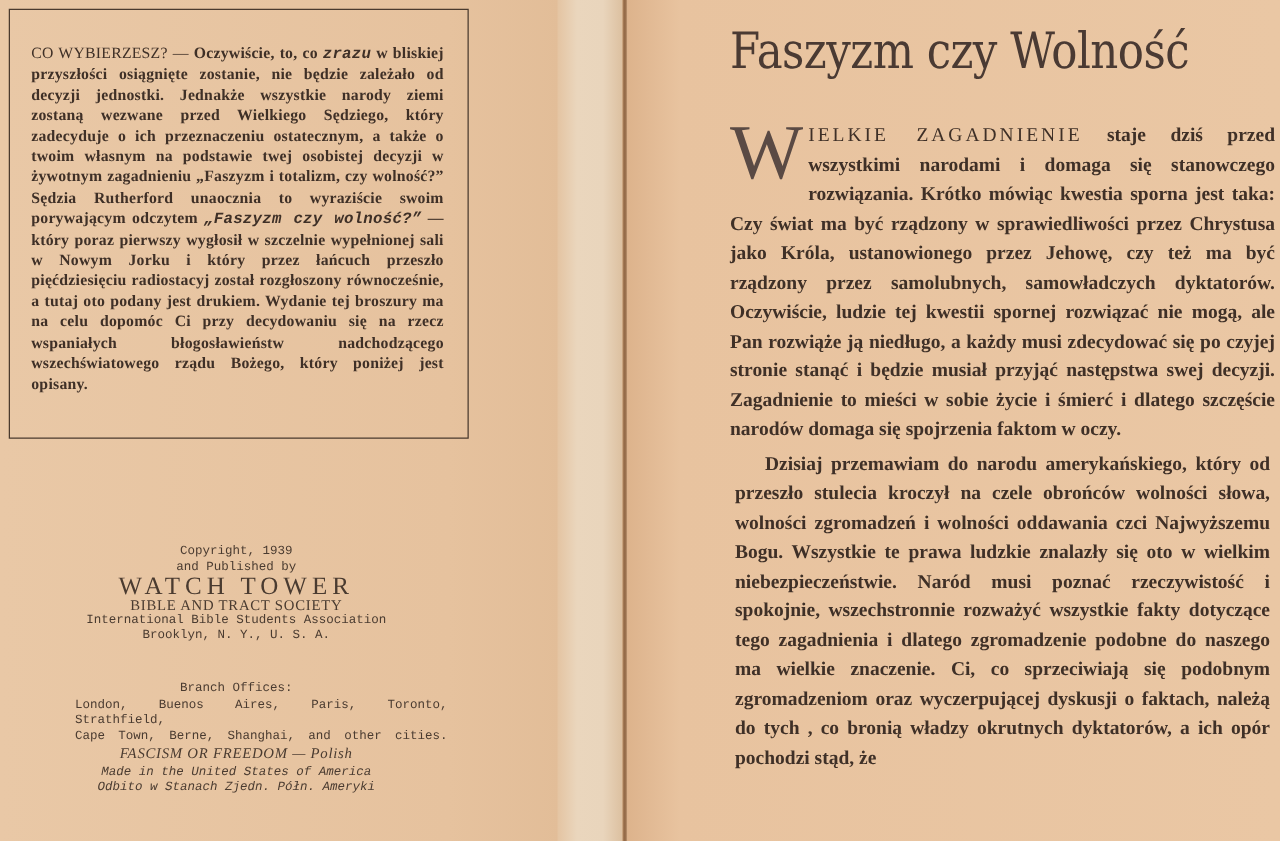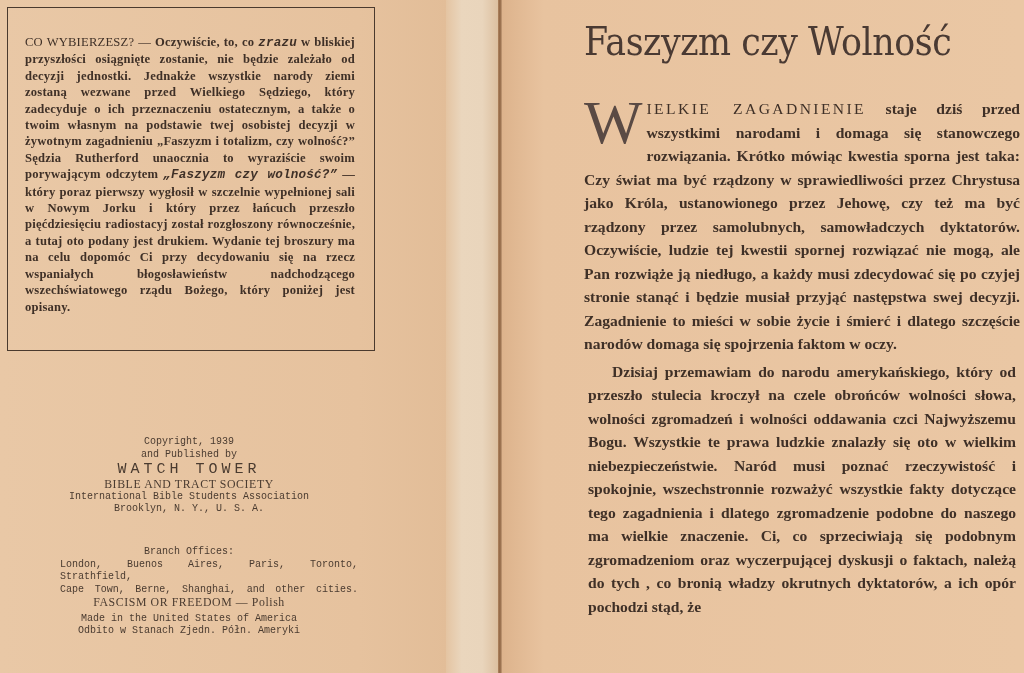--- a/index.html
+++ b/index.html
@@ -34,21 +34,21 @@
     font-family:"Liberation Serif", serif; font-size:12.6px; line-height:16.4px;
     text-align:justify; color:#3f3027; font-weight:bold; letter-spacing:0.2px;
   }
   .notice-text .lead { font-weight:normal; }
   .notice-text i { font-style:italic;font-family:Liberation Mono, monospace; }
   .imprint {
     position:absolute; left:0; width:378px; text-align:center;
     font-family:"Liberation Mono", monospace; color:#4a3b30;
   }
   .imprint .line { display:block; font-size:10px; line-height:12.6px; }
-  .imprint .big { font-size:15px; letter-spacing:4px; line-height:17px; font-family:Liberation Mono, monospace; }
+  .imprint .big { font-size:20px; letter-spacing:4px; line-height:17px; font-family:Liberation Serif, serif; }
   .imprint .caps { font-family:"Liberation Serif", serif; font-size:11.8px; letter-spacing:0.6px; }
   .branches { text-align:justify; text-align-last:justify;margin-left:32px; }
   .title {
     position:absolute; left:584px; top:18px; width:440px;
     font-family:"DejaVu Serif", serif; font-size:40px; font-weight:normal;
     color:#4a3a33; letter-spacing:-0.5px; white-space:nowrap;
     transform:scaleX(0.87); transform-origin:left top;
   }
   .body-text {
     position:absolute; left:584px; top:97px; width:436px;
@@ -87,21 +87,21 @@
 </div>
 
 <div class="imprint" style="top:546px;">
   <span class="line">Branch Offices:</span>
   <div style="padding:0 20px 0 28px;">
     <span class="line branches">London, Buenos Aires, Paris, Toronto, Strathfield,</span>
     <span class="line branches">Cape Town, Berne, Shanghai, and other cities.</span>
   </div>
 </div>
 
-<div class="imprint" style="top:596px;">
+<div class="imprint" style="top:596px;font-style:italic;">
   <span class="line caps">FASCISM OR FREEDOM — Polish</span>
   <span class="line" style="margin-top:4px;">Made in the United States of America</span>
   <span class="line">Odbito w Stanach Zjedn. Półn. Ameryki</span>
 </div>
 
 <div class="title">Faszyzm czy Wolność</div>
 
 <div class="body-text">
   <p>
     <span class="drop-cap">W</span><span class="smallcaps">IELKIE ZAGADNIENIE</span><span> staje dziś przed wszystkimi narodami i domaga się stanowczego rozwiązania. Krótko mówiąc kwestia sporna jest taka: Czy świat ma być rządzony w sprawiedliwości przez Chrystusa jako Króla, ustanowionego przez Jehowę, czy też ma być rządzony przez samolubnych, samowładczych dyktatorów. Oczywiście, ludzie tej kwestii spornej rozwiązać nie mogą, ale Pan rozwiąże ją niedługo, a każdy musi zdecydować się po czyjej stronie stanąć i będzie musiał przyjąć następstwa swej decyzji. Zagadnienie to mieści w sobie życie i śmierć i dlatego szczęście narodów domaga się spojrzenia faktom w oczy.</span>

